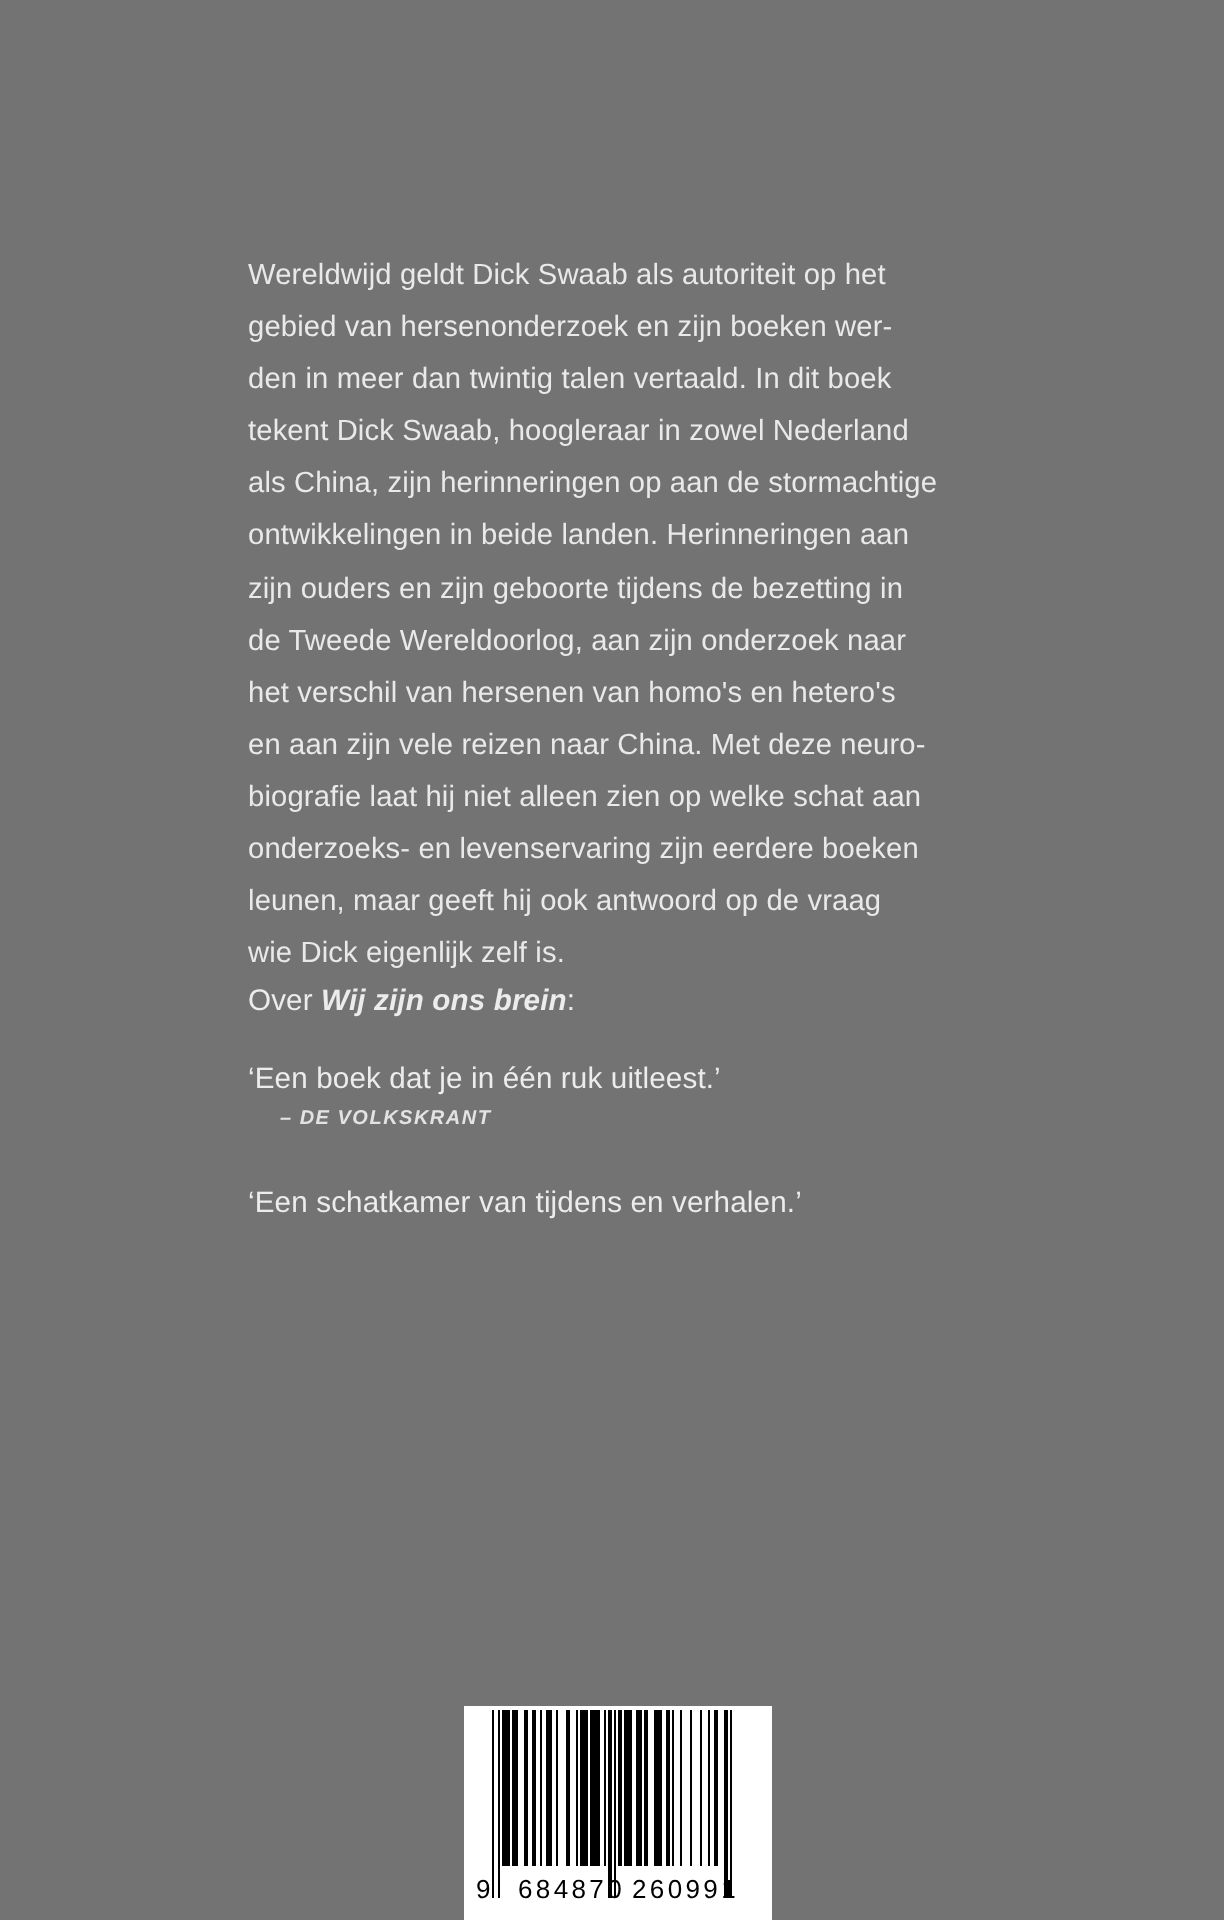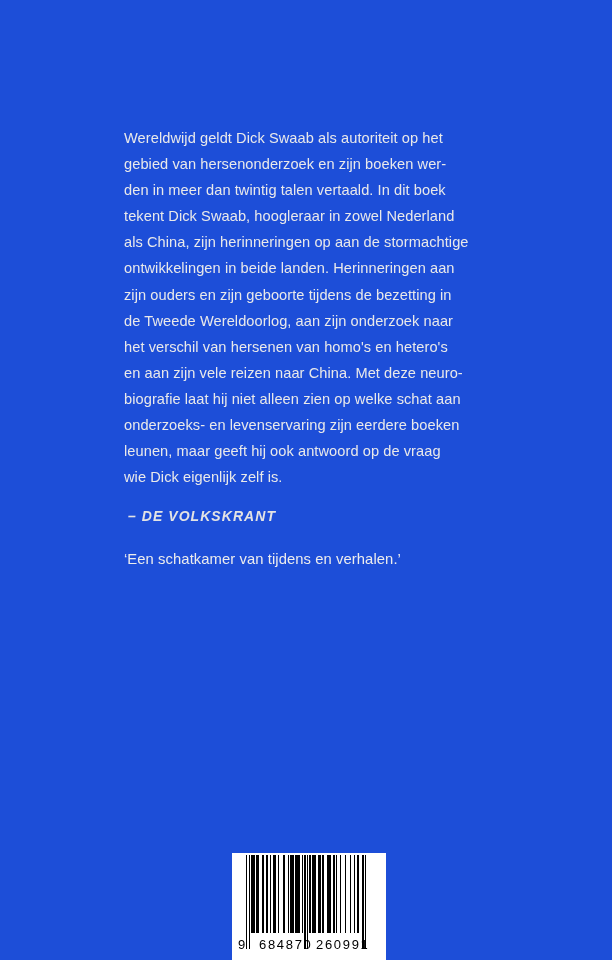--- a/index.html
+++ b/index.html
@@ -6,21 +6,21 @@
   html, body {
     width:612px; height:960px;
     background:#04060a;
     font-family:"Liberation Sans", sans-serif;
     -webkit-font-smoothing:antialiased;
     overflow:hidden;
   }
   #page {
     position:relative;
     width:612px; height:960px;
-    background:#1d4ed8;
+    background:#737373;
   }
 
   
   .blurb {
     position:absolute;
     left:124px; top:125px;
     width:368px;
     color:#e9e9ea;
     font-size:14.6px;
     line-height:26.1px;
@@ -50,27 +50,27 @@
   .quote-group.second { margin-top:26px; }
   .quote-text {
     color:#ececed;
     font-size:14.8px;
     line-height:20px;
     letter-spacing:0.005em;
     white-space:nowrap;
   }
   .quote-source {
     color:#e3e3e4;
-    font-size:14px;
+    font-size:10px;
     font-weight:700;
     font-style:italic;
     letter-spacing:0.075em;
     line-height:13px;
     margin-top:3px;
-    margin-left:4px;
+    margin-left:16px;
     white-space:nowrap;
   }
 
   
   #barcode-block {
     position:absolute;
     left:232px; top:853px;
     width:154px; height:107px;
     background:#ffffff;
   }
@@ -118,22 +118,24 @@
 de Tweede Wereldoorlog, aan zijn onderzoek naar
 het verschil van hersenen van homo's en hetero's
 en aan zijn vele reizen naar China. Met deze neuro-
 biografie laat hij niet alleen zien op welke schat aan
 onderzoeks- en levenservaring zijn eerdere boeken
 leunen, maar geeft hij ook antwoord op de vraag
 wie Dick eigenlijk zelf is.</p>
 
   <div class="praise">
 
+    <div class="over-line"><span>Over </span><span class="over-title">Wij zijn ons brein</span><span>:</span></div>
 
     <div class="quote-group">
+      <div class="quote-text">‘Een boek dat je in één ruk uitleest.’</div>
       <div class="quote-source">– DE VOLKSKRANT</div>
     </div>
 
     <div class="quote-group second">
       <div class="quote-text">‘Een schatkamer van tijdens en verhalen.’</div>
     </div>
 
   </div>
 
   <div id="barcode-block">

